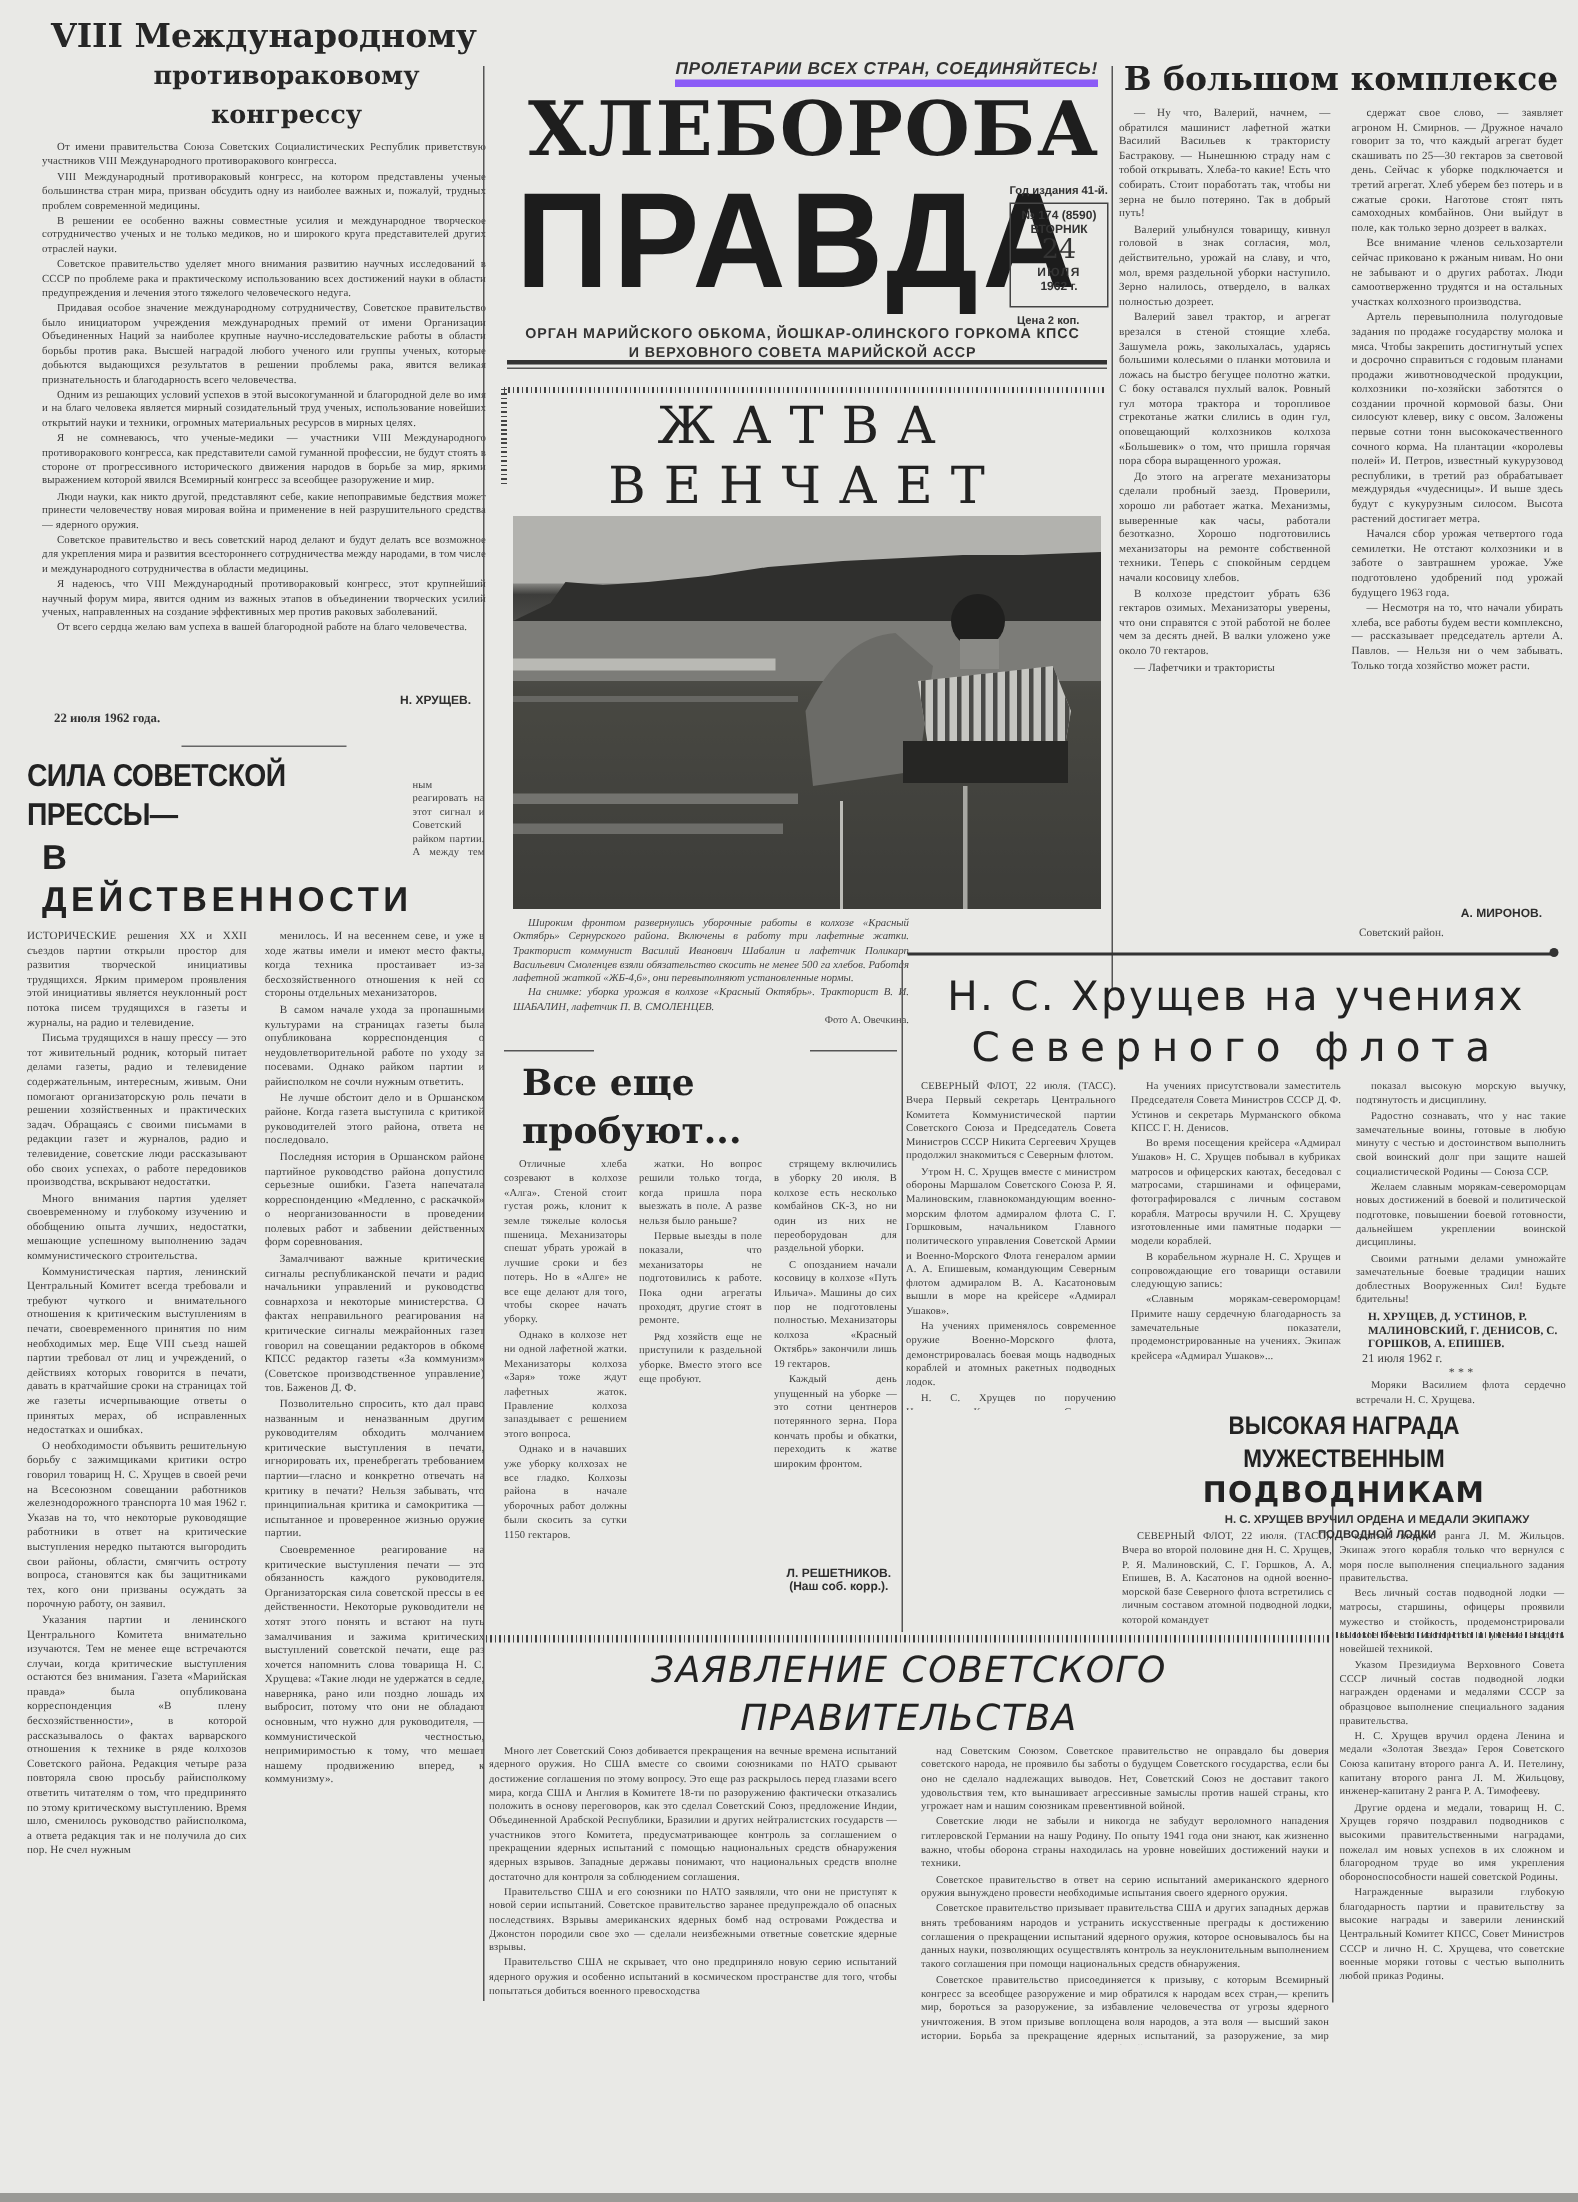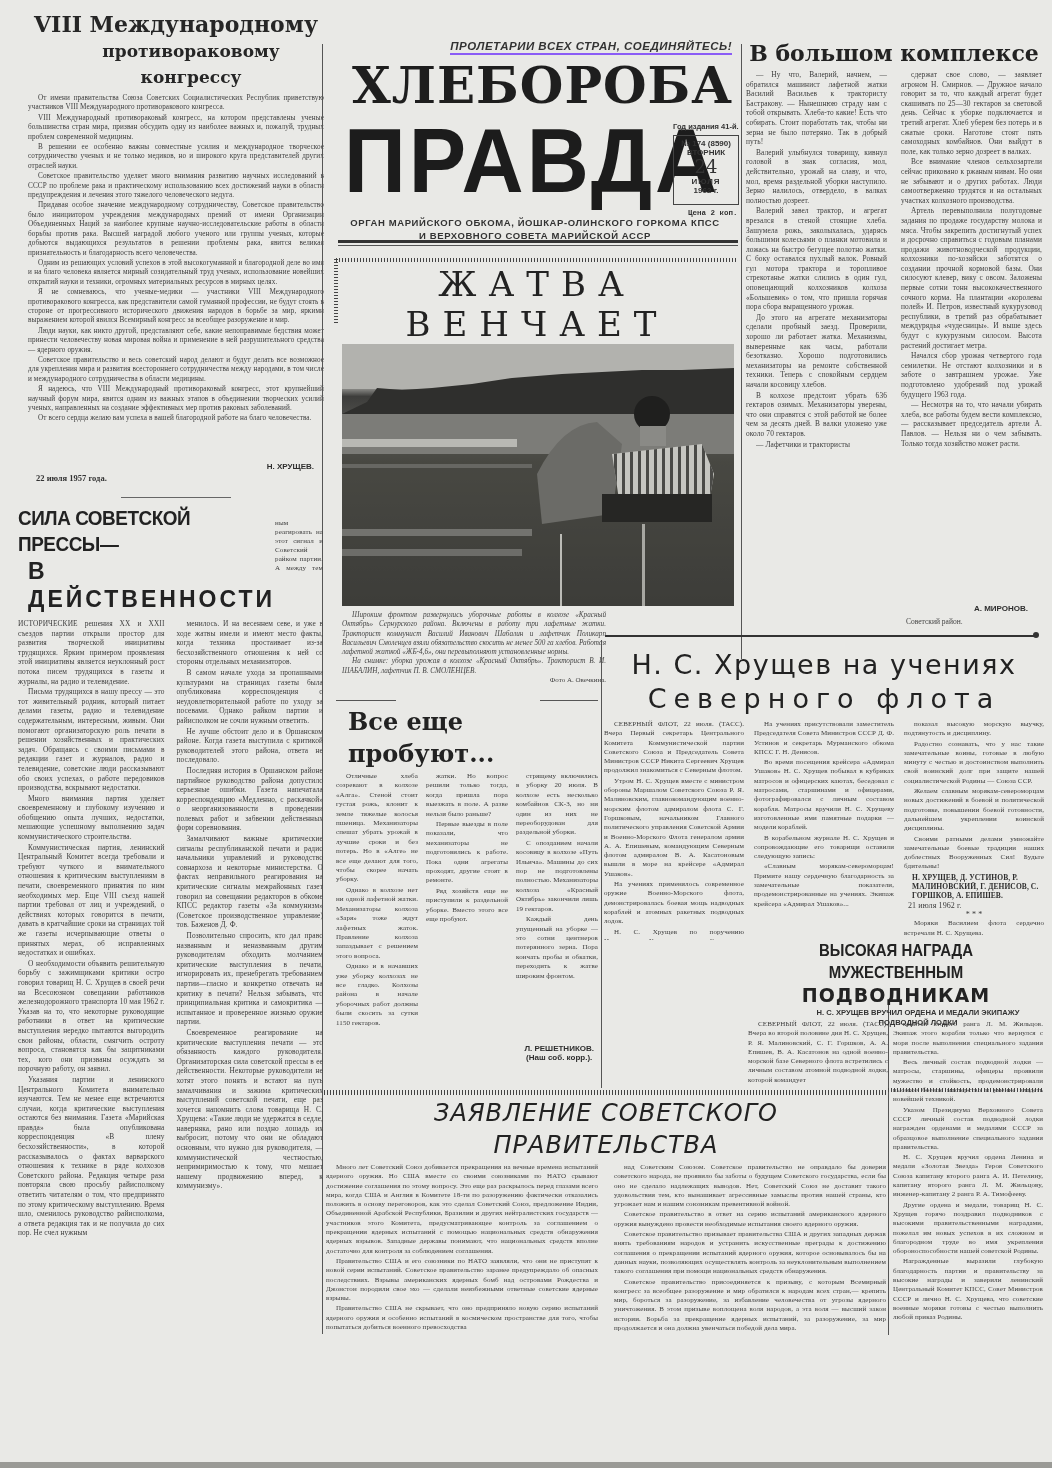--- a/index.html
+++ b/index.html
@@ -68,21 +68,21 @@
     <p>Советское правительство уделяет много внимания развитию научных исследований в СССР по проблеме рака и практическому использованию всех достижений науки в области предупреждения и лечения этого тяжелого человеческого недуга.</p>
     <p>Придавая особое значение международному сотрудничеству, Советское правительство было инициатором учреждения международных премий от имени Организации Объединенных Наций за наиболее крупные научно-исследовательские работы в области борьбы против рака. Высшей наградой любого ученого или группы ученых, которые добьются выдающихся результатов в решении проблемы рака, явится великая признательность и благодарность всего человечества.</p>
     <p>Одним из решающих условий успехов в этой высокогуманной и благородной деле во имя и на благо человека является мирный созидательный труд ученых, использование новейших открытий науки и техники, огромных материальных ресурсов в мирных целях.</p>
     <p>Я не сомневаюсь, что ученые-медики — участники VIII Международного противоракового конгресса, как представители самой гуманной профессии, не будут стоять в стороне от прогрессивного исторического движения народов в борьбе за мир, яркими выражением которой явился Всемирный конгресс за всеобщее разоружение и мир.</p>
     <p>Люди науки, как никто другой, представляют себе, какие непоправимые бедствия может принести человечеству новая мировая война и применение в ней разрушительного средства — ядерного оружия.</p>
     <p>Советское правительство и весь советский народ делают и будут делать все возможное для укрепления мира и развития всестороннего сотрудничества между народами, в том числе и международного сотрудничества в области медицины.</p>
     <p>Я надеюсь, что VIII Международный противораковый конгресс, этот крупнейший научный форум мира, явится одним из важных этапов в объединении творческих усилий ученых, направленных на создание эффективных мер против раковых заболеваний.</p>
     <p>От всего сердца желаю вам успеха в вашей благородной работе на благо человечества.</p>
   </div>
   <div class="sig" style="margin-top:6px; padding-right:10px;">Н. ХРУЩЕВ.</div>
-  <div style="font-family:'Liberation Serif',serif; font-size:8.5px; font-weight:bold; color:#333; margin-left:8px; margin-top:2px;">22 июля 1957 года.</div>
+  <div style="font-family:'Liberation Serif',serif; font-size:8.5px; font-weight:bold; color:#333; margin-left:8px; margin-top:2px;">22 июля 1962 года.</div>
   <div style="width:110px; height:1px; background:#666; margin:14px auto 0;"></div>
 </div>
 
 <div class="vrule" style="left:322px; top:44px; height:1290px;"></div>
 
 <div class="abs" style="left:18px; top:505px; width:305px; height:830px;">
   <div style="display:flex; align-items:flex-start;">
     <div style="flex:0 0 220px;">
       <div style="font-family:'Liberation Sans',sans-serif; font-weight:bold; font-size:21px; color:#222; letter-spacing:-0.5px; line-height:26px; transform:scaleX(0.9); transform-origin:left;">СИЛА СОВЕТСКОЙ ПРЕССЫ—</div>
       <div style="font-family:'Liberation Sans',sans-serif; font-weight:bold; font-size:23px; color:#222; letter-spacing:3px; line-height:28px; padding-left:10px;">В ДЕЙСТВЕННОСТИ</div>
@@ -104,32 +104,32 @@
       <p>Не лучше обстоит дело и в Оршанском районе. Когда газета выступила с критикой руководителей этого района, ответа не последовало.</p>
       <p>Последняя история в Оршанском районе партийное руководство района допустило серьезные ошибки. Газета напечатала корреспонденцию «Медленно, с раскачкой» о неорганизованности в проведении полевых работ и забвении действенных форм соревнования.</p>
       <p>Замалчивают важные критические сигналы республиканской печати и радио начальники управлений и руководство совнархоза и некоторые министерства. О фактах неправильного реагирования на критические сигналы межрайонных газет говорил на совещании редакторов в обкоме КПСС редактор газеты «За коммунизм» (Советское производственное управление) тов. Баженов Д. Ф.</p>
       <p>Позволительно спросить, кто дал право названным и неназванным другим руководителям обходить молчанием критические выступления в печати, игнорировать их, пренебрегать требованием партии—гласно и конкретно отвечать на критику в печати? Нельзя забывать, что принципиальная критика и самокритика — испытанное и проверенное жизнью оружие партии.</p>
       <p>Своевременное реагирование на критические выступления печати — это обязанность каждого руководителя. Организаторская сила советской прессы в ее действенности. Некоторые руководители не хотят этого понять и встают на путь замалчивания и зажима критических выступлений советской печати, еще раз хочется напомнить слова товарища Н. С. Хрущева: «Такие люди не удержатся в седле, наверняка, рано или поздно лошадь их выбросит, потому что они не обладают основным, что нужно для руководителя, — коммунистической честностью, непримиримостью к тому, что мешает нашему продвижению вперед, к коммунизму».</p>
     </div>
   </div>
 </div>
 
 <div class="abs" style="left:330px; top:38px; width:410px; height:200px;">
-  <div class="motto" style="position:absolute; right:8px; top:2px; border-bottom:2px solid #8b5cf6; padding-bottom:1px;">ПРОЛЕТАРИИ ВСЕХ СТРАН, СОЕДИНЯЙТЕСЬ!</div>
+  <div class="motto" style="position:absolute; right:8px; top:2px; border-bottom:5px solid #8b5cf6; padding-bottom:1px;">ПРОЛЕТАРИИ ВСЕХ СТРАН, СОЕДИНЯЙТЕСЬ!</div>
   <div class="title1" style="position:absolute; left:22px; top:22px;">ХЛЕБОРОБА</div>
   <div class="title2" style="position:absolute; left:14px; top:82px;">ПРАВДА</div>
   <div style="position:absolute; left:343px; top:84px; font-family:'Liberation Sans',sans-serif; font-weight:bold; font-size:7.5px; color:#333;">Год издания 41-й.</div>
   <div class="issuebox" style="position:absolute; left:343px; top:97px; width:66px; height:70px; padding-top:3px;">
     <div style="font-size:8px; line-height:9px;">№ 174 (8590)</div>
     <div style="font-size:8px; line-height:9px;">ВТОРНИК</div>
     <div style="font-family:'DejaVu Serif',serif; font-weight:normal; font-size:18px; line-height:20px;">24</div>
     <div style="font-size:8px; line-height:9px; letter-spacing:1px;">ИЮЛЯ</div>
     <div style="font-size:8px; line-height:9px;">1962 г.</div>
   </div>
-  <div style="position:absolute; left:358px; top:171px; font-family:Liberation Mono, monospace; font-weight:bold; font-size:7.5px; color:#333;">Цена 2 коп.</div>
+  <div style="position:absolute; left:348px; top:171px; font-family:Liberation Sans, sans-serif; font-weight:bold; font-size:7.5px; color:#333;">Цена 2 коп.</div>
   <div class="organ" style="position:absolute; left:0; right:0; top:178px;">ОРГАН МАРИЙСКОГО ОБКОМА, ЙОШКАР-ОЛИНСКОГО ГОРКОМА КПСС</div>
   <div class="organ" style="position:absolute; left:0; right:0; top:191px;">И ВЕРХОВНОГО СОВЕТА МАРИЙСКОЙ АССР</div>
 </div>
 <div class="hrule" style="left:338px; top:240px; width:400px; height:3px; background:#333;"></div>
 <div class="hrule" style="left:338px; top:245px; width:400px; background:#555;"></div>
 
 <div class="hatch" style="left:336px; top:258px; width:402px; height:4px;"></div>
 <div class="vhatch" style="left:334px; top:258px; height:65px; width:4px;"></div>
 <div class="abs" style="left:336px; top:264px; width:402px; height:400px;">
   <div style="text-align:center; font-family:'DejaVu Serif',serif; font-size:34px; letter-spacing:12px; color:#222; line-height:40px;">ЖАТВА ВЕНЧАЕТ</div>
@@ -276,20 +276,21 @@
 <div class="abs" style="left:326px; top:1097px; width:560px; height:240px;">
   <div style="text-align:center; font-family:'DejaVu Sans',sans-serif; font-style:italic; font-size:24px; letter-spacing:1px; color:#222; line-height:32px;">ЗАЯВЛЕНИЕ СОВЕТСКОГО ПРАВИТЕЛЬСТВА</div>
   <div class="cols body-text" style="gap:16px; height:200px; margin-top:2px; font-size:7px; line-height:9.3px;">
     <div>
       <p>Много лет Советский Союз добивается прекращения на вечные времена испытаний ядерного оружия. Но США вместе со своими союзниками по НАТО срывают достижение соглашения по этому вопросу. Это еще раз раскрылось перед глазами всего мира, когда США и Англия в Комитете 18-ти по разоружению фактически отказались положить в основу переговоров, как это сделал Советский Союз, предложение Индии, Объединенной Арабской Республики, Бразилии и других нейтралистских государств — участников этого Комитета, предусматривающее контроль за соглашением о прекращении ядерных испытаний с помощью национальных средств обнаружения ядерных взрывов. Западные державы понимают, что национальных средств вполне достаточно для контроля за соблюдением соглашения.</p>
       <p>Правительство США и его союзники по НАТО заявляли, что они не приступят к новой серии испытаний. Советское правительство заранее предупреждало об опасных последствиях. Взрывы американских ядерных бомб над островами Рождества и Джонстон породили свое эхо — сделали неизбежными ответные советские ядерные взрывы.</p>
       <p>Правительство США не скрывает, что оно предприняло новую серию испытаний ядерного оружия и особенно испытаний в космическом пространстве для того, чтобы попытаться добиться военного превосходства</p>
     </div>
     <div>
       <p>над Советским Союзом. Советское правительство не оправдало бы доверия советского народа, не проявило бы заботы о будущем Советского государства, если бы оно не сделало надлежащих выводов. Нет, Советский Союз не доставит такого удовольствия тем, кто вынашивает агрессивные замыслы против нашей страны, кто угрожает нам и нашим союзникам превентивной войной.</p>
+      <p>Советские люди не забыли и никогда не забудут вероломного нападения гитлеровской Германии на нашу Родину. По опыту 1941 года они знают, как жизненно важно, чтобы оборона страны находилась на уровне новейших достижений науки и техники.</p>
       <p>Советское правительство в ответ на серию испытаний американского ядерного оружия вынуждено провести необходимые испытания своего ядерного оружия.</p>
       <p>Советское правительство призывает правительства США и других западных держав внять требованиям народов и устранить искусственные преграды к достижению соглашения о прекращении испытаний ядерного оружия, которое основывалось бы на данных науки, позволяющих осуществлять контроль за неуклонительным выполнением такого соглашения при помощи национальных средств обнаружения.</p>
       <p>Советское правительство присоединяется к призыву, с которым Всемирный конгресс за всеобщее разоружение и мир обратился к народам всех стран,— крепить мир, бороться за разоружение, за избавление человечества от угрозы ядерного уничтожения. В этом призыве воплощена воля народов, а эта воля — высший закон истории. Борьба за прекращение ядерных испытаний, за разоружение, за мир продолжается и она должна увенчаться победой дела мира.</p>
     </div>
   </div>
 </div>
 
 <div style="position:absolute; left:0; top:1462px; width:1052px; height:6px; background:#9a9a96;"></div>
 
 </body></html>

